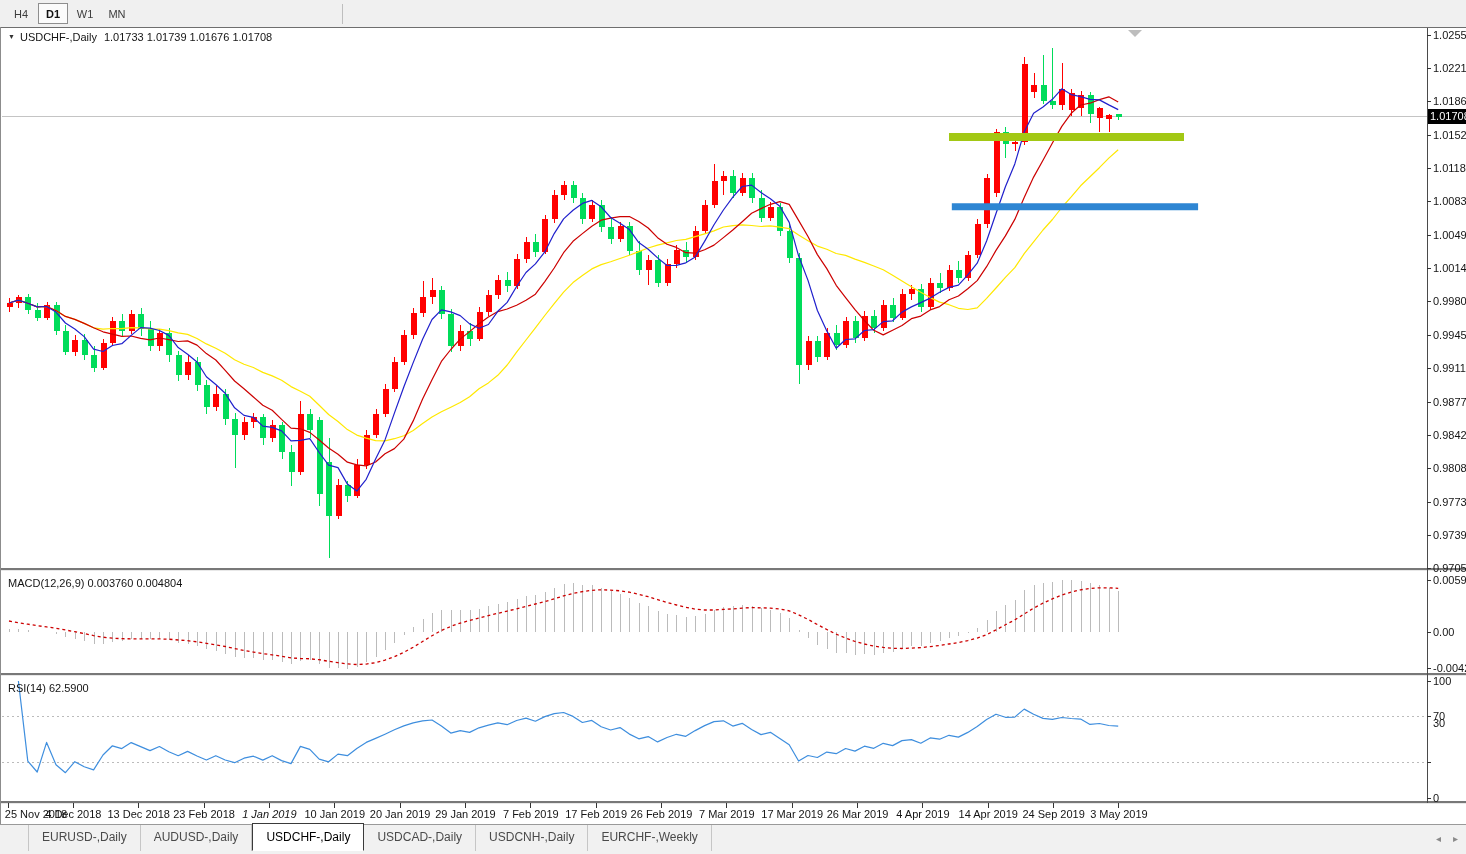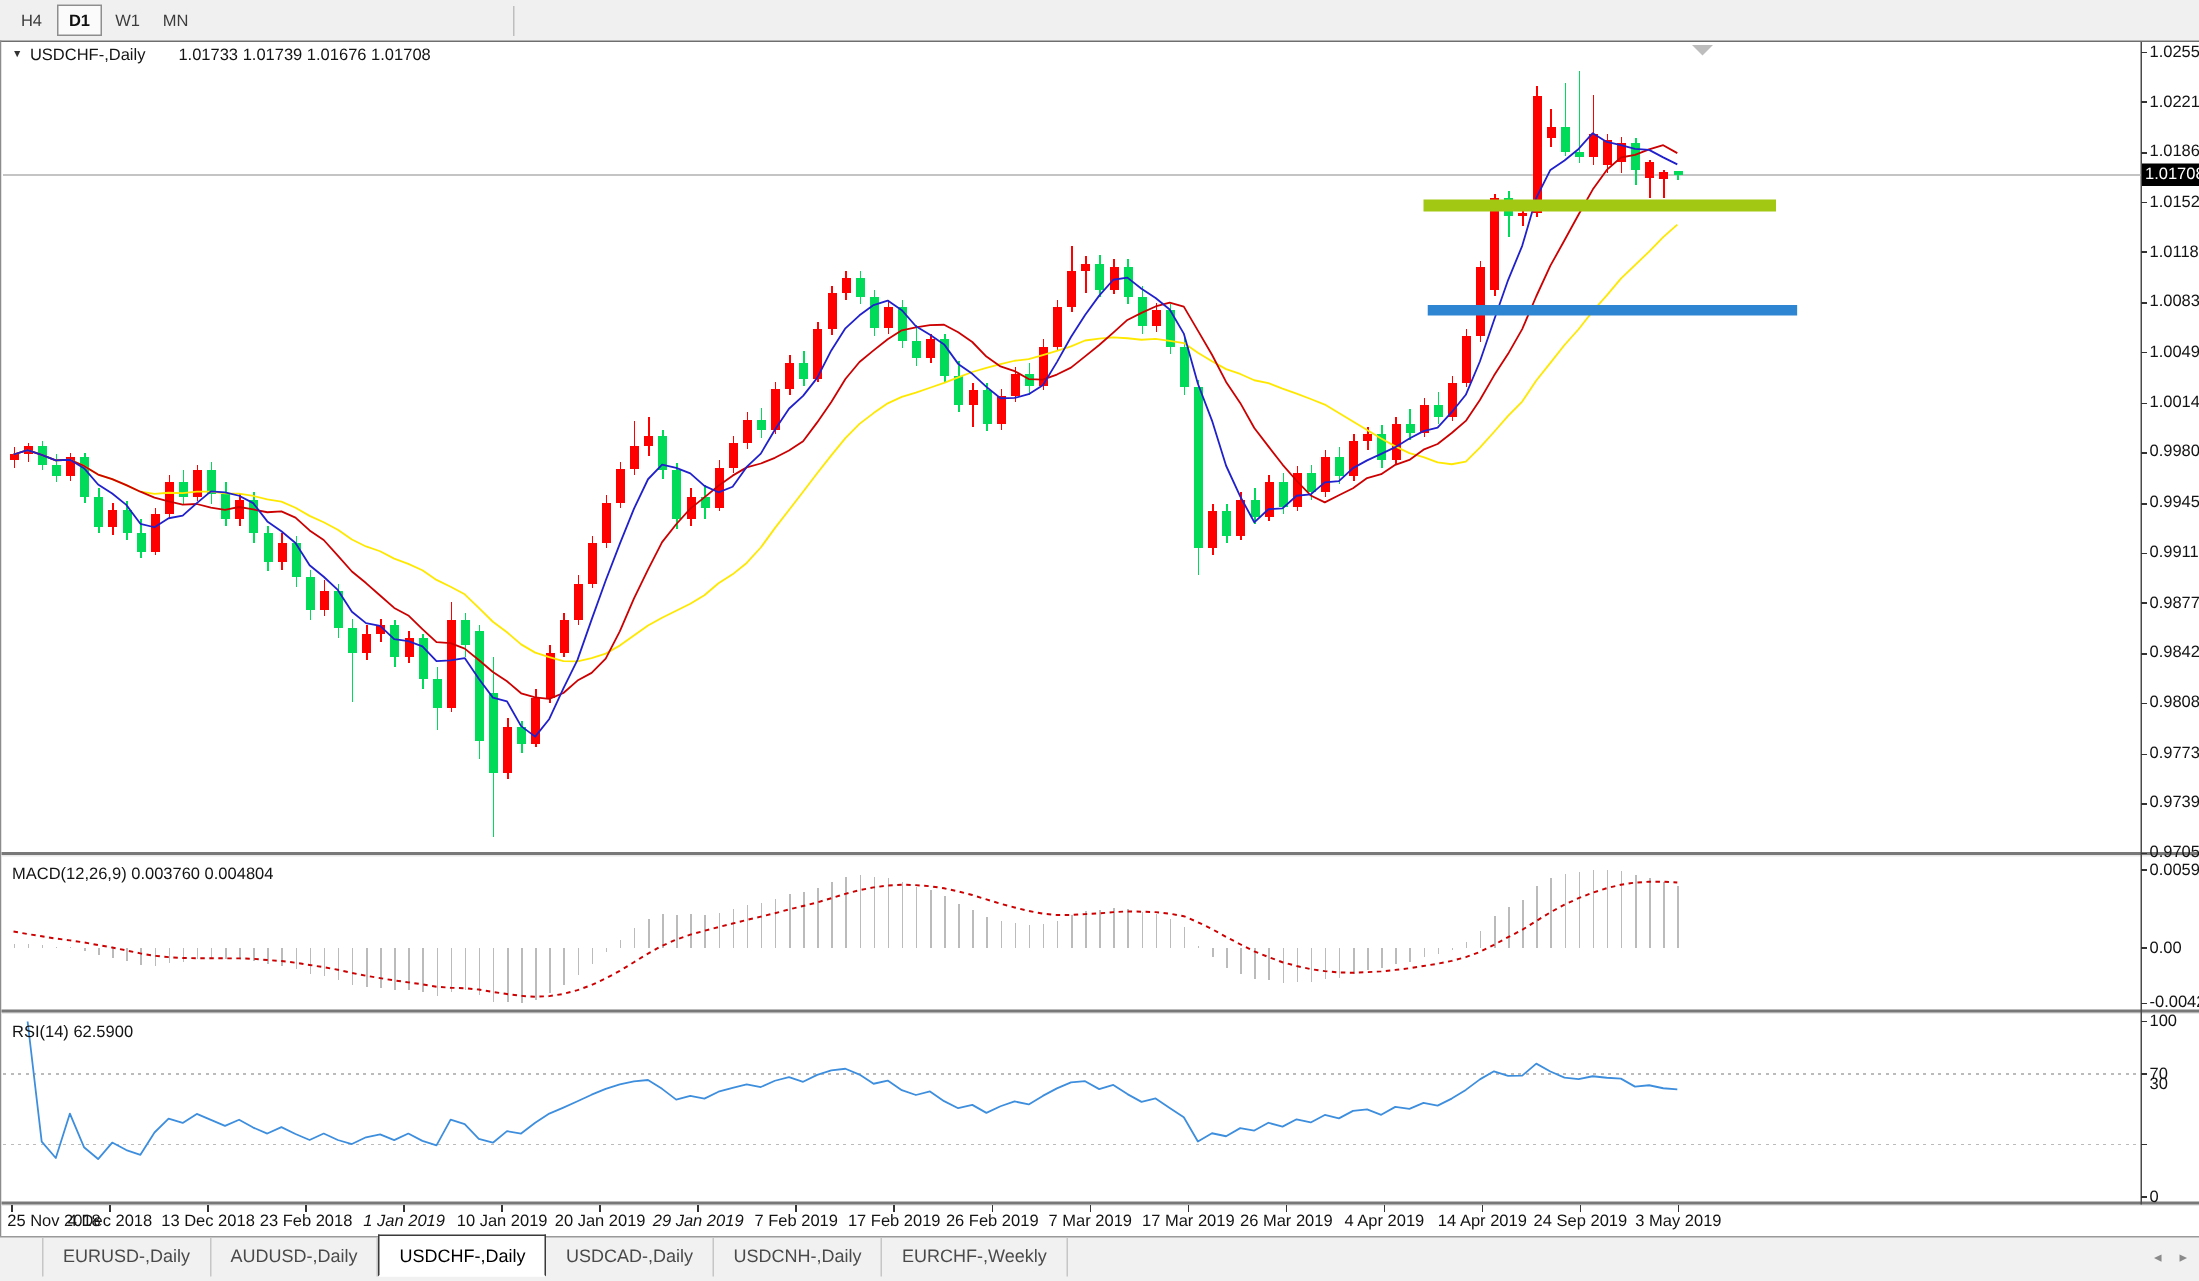--- a/index.html
+++ b/index.html
@@ -14,21 +14,21 @@
   .toolbar-sep{width:1px;height:20px;background:#BEBEBE;margin-left:208px;}
   .chart-top-border{position:absolute;left:0;top:27px;width:100%;height:1px;background:#6E6E6E;}
   .left-edge{position:absolute;left:0;top:27px;width:1px;height:827px;background:#8C8C8C;}
   .left-edge2{position:absolute;left:1px;top:28px;width:1px;height:826px;background:#FFFFFF;}
   
   .pane-sep{position:absolute;left:1px;width:1465px;height:2px;background:#787878;box-shadow:0 1px 0 #E8E8E8;}
   .axis-line{position:absolute;left:1427px;top:28px;width:1px;height:775px;background:#4A4A4A;}
   
   .pane-label{position:absolute;font-size:11px;color:#141414;white-space:nowrap;z-index:5;}
   .collapse-icon{font-size:7px;color:#333;vertical-align:2px;margin-right:5px;}
-  .title-num{margin-left:22px;}
+  .title-num{margin-left:7px;}
   .pl{position:absolute;left:1433px;font-size:11px;color:#141414;white-space:nowrap;}
   .dl{position:absolute;top:808px;transform:translateX(-50%);font-size:11px;color:#141414;white-space:nowrap;}
   .price-tag{position:absolute;left:1428px;top:109px;width:37px;height:15px;background:#000;color:#fff;
              font-size:11px;line-height:15px;padding-left:2px;z-index:6;}
   .shift-marker{position:absolute;left:1128px;top:30px;width:0;height:0;
                 border-left:7px solid transparent;border-right:7px solid transparent;border-top:7px solid #BDBDBD;}
   
   #chart-svg{position:absolute;left:0;top:0;z-index:2;}
   .axis-hit{position:absolute;z-index:1;}
   
@@ -544,21 +544,21 @@
       <div class="pl" style="top:709.6px;">70</div>
       <div class="pl" style="top:717px;">30</div>
       <div class="pl" style="top:791.5px;">0</div>
       <div class="dl" style="left:36px;">25 Nov 2018</div>
       <div class="dl" style="left:73.35px;">4 Dec 2018</div>
       <div class="dl" style="left:138.7px;">13 Dec 2018</div>
       <div class="dl" style="left:204.04999999999998px;">23 Feb 2018</div>
       <div class="dl" style="left:269.4px;font-style:italic;">1 Jan 2019</div>
       <div class="dl" style="left:334.75px;">10 Jan 2019</div>
       <div class="dl" style="left:400.09999999999997px;">20 Jan 2019</div>
-      <div class="dl" style="left:465.44999999999993px;font-style:italic;">29 Jan 2019</div>
+      <div class="dl" style="left:465.44999999999993px;">29 Jan 2019</div>
       <div class="dl" style="left:530.8px;">7 Feb 2019</div>
       <div class="dl" style="left:596.15px;">17 Feb 2019</div>
       <div class="dl" style="left:661.5px;">26 Feb 2019</div>
       <div class="dl" style="left:726.8499999999999px;">7 Mar 2019</div>
       <div class="dl" style="left:792.1999999999999px;">17 Mar 2019</div>
       <div class="dl" style="left:857.55px;">26 Mar 2019</div>
       <div class="dl" style="left:922.8999999999999px;">4 Apr 2019</div>
       <div class="dl" style="left:988.2499999999999px;">14 Apr 2019</div>
       <div class="dl" style="left:1053.6px;">24 Sep 2019</div>
       <div class="dl" style="left:1118.9499999999998px;">3 May 2019</div>

